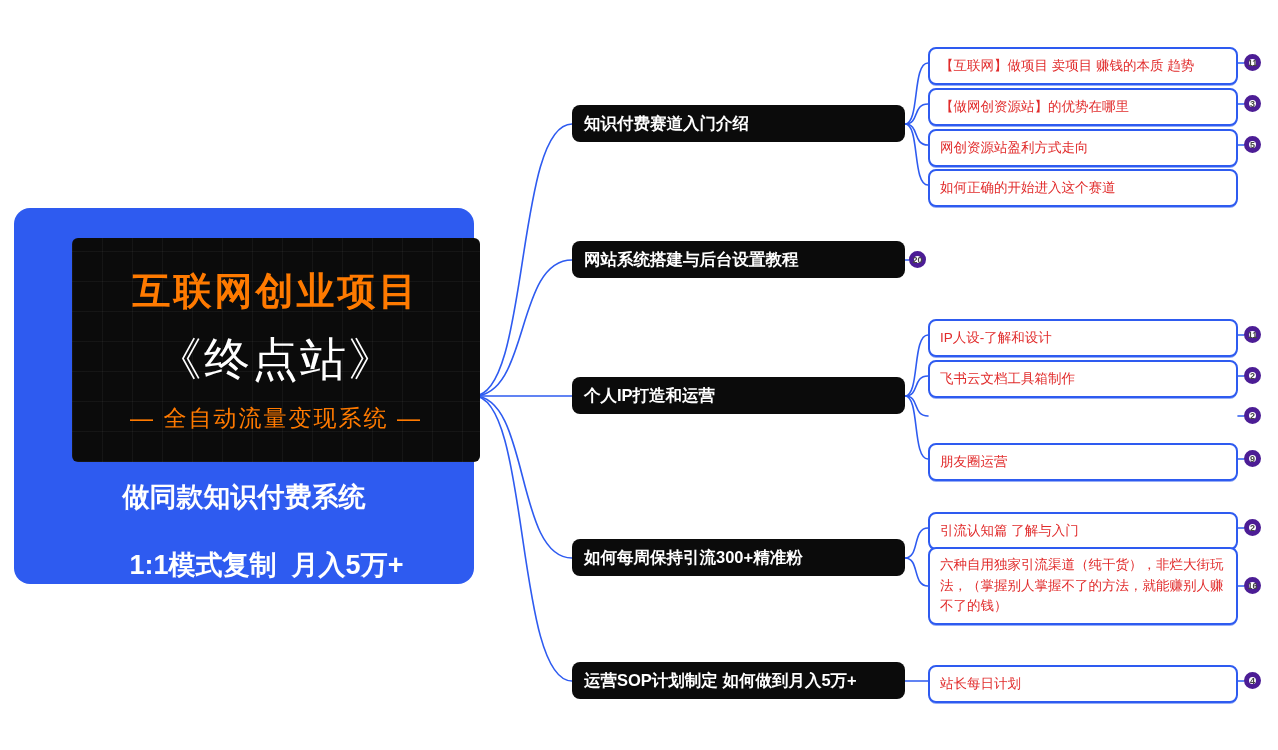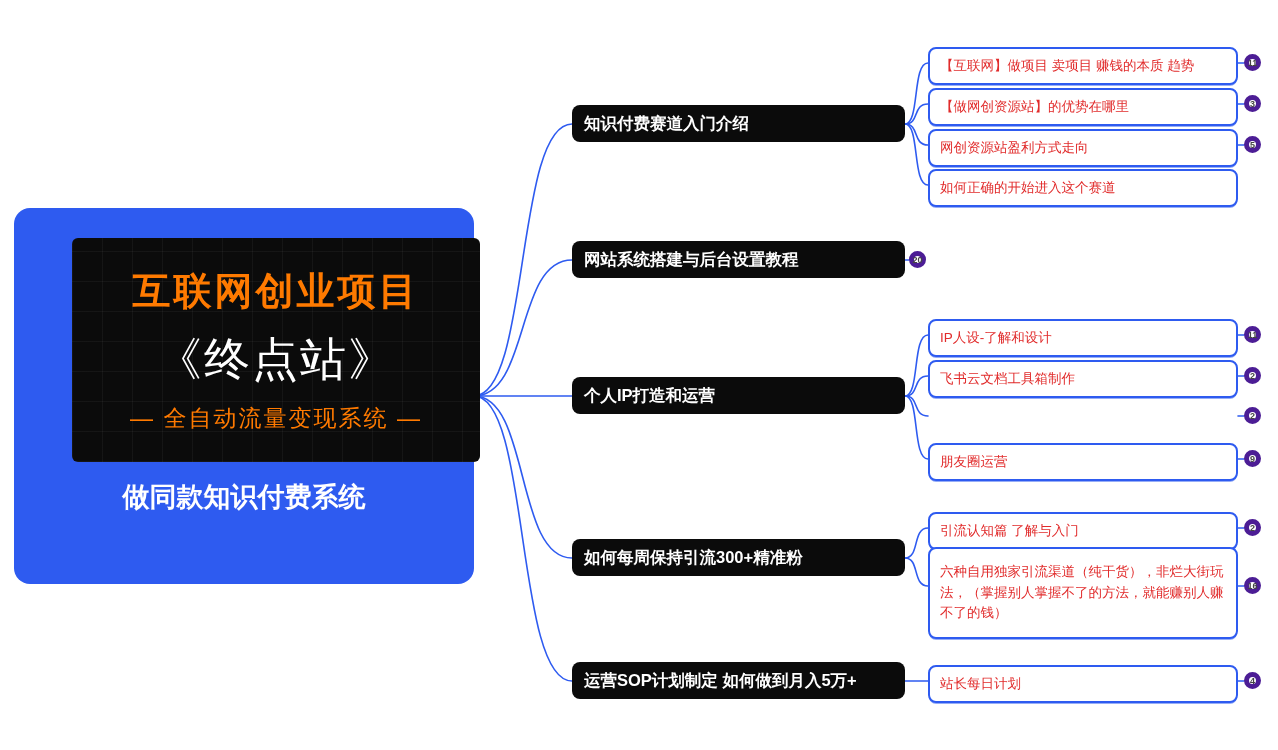--- a/index.html
+++ b/index.html
@@ -43,21 +43,21 @@
   
   .child{
     position:absolute;left:928px;width:310px;height:38px;box-sizing:border-box;
     background:#ffffff;border:2px solid #2e5bf0;border-radius:8px;
     box-shadow:0 2px 0 -1px rgba(46,91,240,.5);
     color:#e12b2b;font-size:13.5px;line-height:1.55;
     display:flex;align-items:center;padding:4px 10px;z-index:2;
   }
   .c1a{top:47px}.c1b{top:88px}.c1c{top:129px}.c1d{top:169px}
   .c3a{top:319px}.c3b{top:360px}.c3c{top:400px}.c3d{top:443px}
-  .c4a{top:512px}.c4b{top:547px;height:92px;}
+  .c4a{top:512px}.c4b{top:547px;height:78px;}
   .c5a{top:665px}
 
   
   .badge{
     position:absolute;width:17px;height:17px;box-sizing:border-box;
     border:5px solid #4c1d95;border-radius:50%;background:#fff;
     color:#444;font-size:9px;font-weight:bold;
     display:flex;align-items:center;justify-content:center;z-index:3;
   }
   .g1a{left:1244px;top:54px}.g1b{left:1244px;top:95px}.g1c{left:1244px;top:136px}
@@ -108,20 +108,21 @@
     <path d="M1238,681 L1244,681"></path>
   </svg>
 
   <div class="root">
     <div class="root-card">
       <div class="card-line1">互联网创业项目</div>
       <div class="card-line2">《终点站》</div>
       <div class="card-line3">— 全自动流量变现系统 —</div>
     </div>
     <div class="root-sub"><span>做同款知识付费系统</span><br>
+      <span>1:1模式复制  月入5万+</span>
     </div>
   </div>
 
   <div class="branch b1">
     <span>知识付费赛道入门介绍</span>
   </div>
   <div class="branch b2">
     <span>网站系统搭建与后台设置教程</span>
   </div>
   <div class="branch b3">

